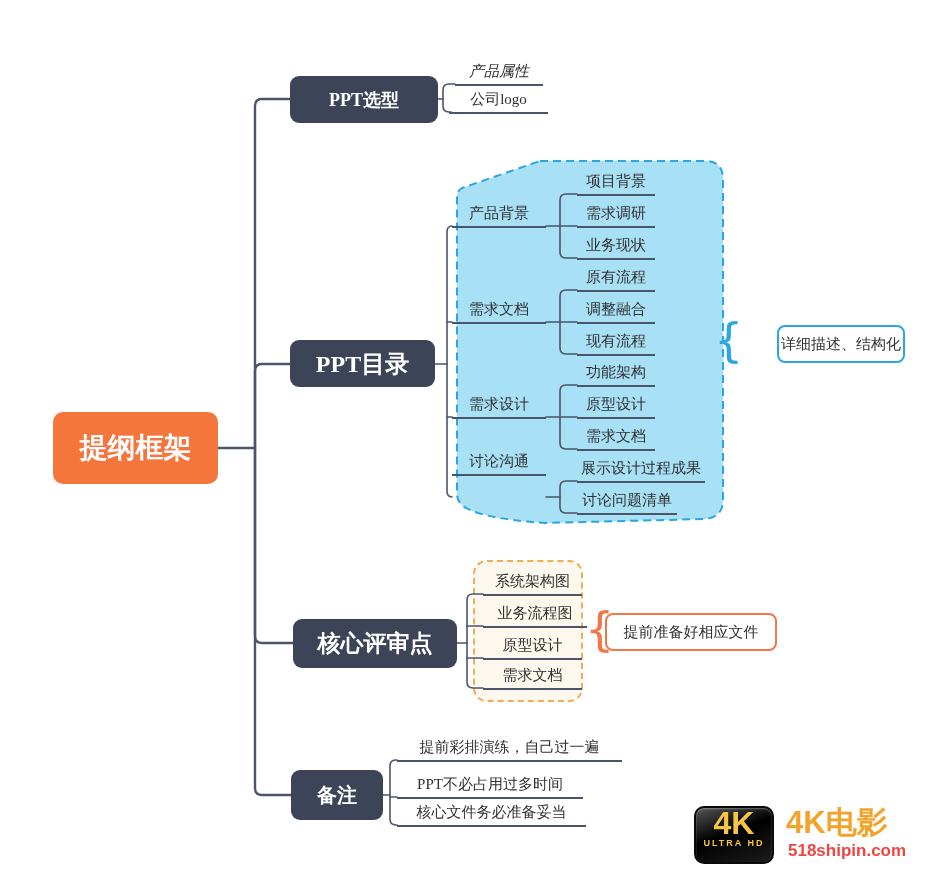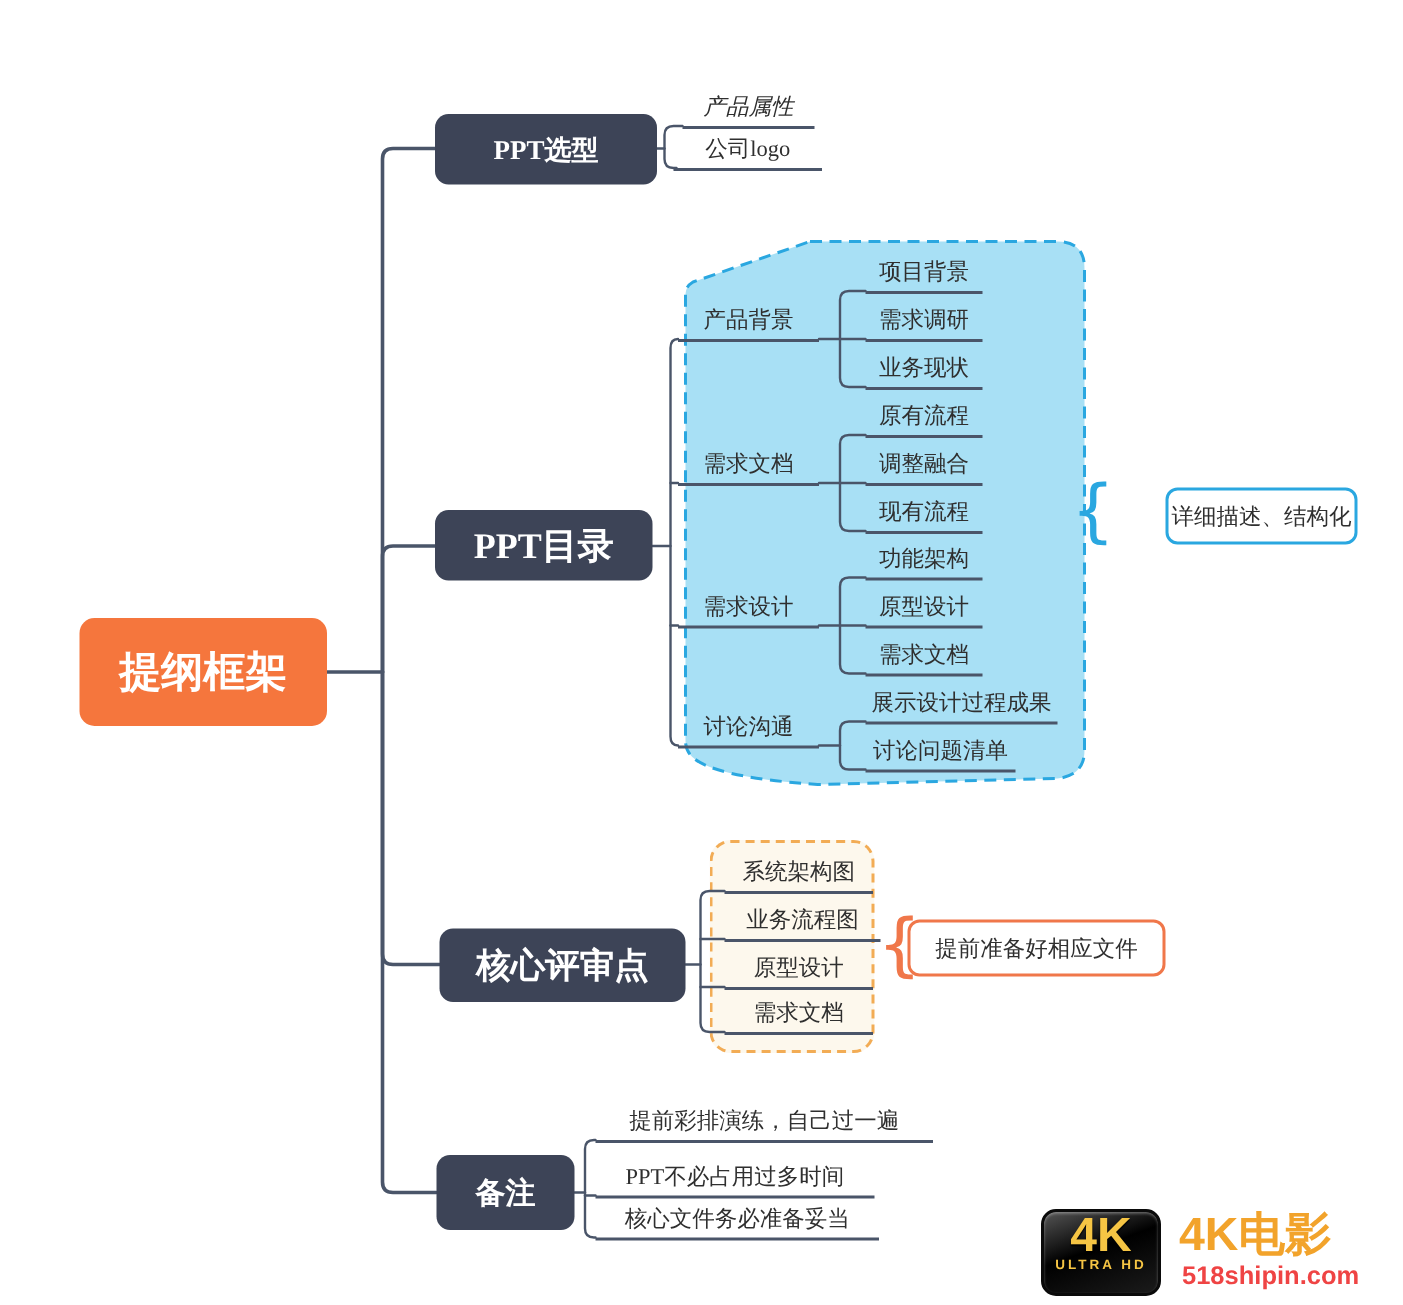--- a/index.html
+++ b/index.html
@@ -129,21 +129,21 @@
   <div class="node" style="left:290px;top:340px;width:145px;height:47px;font-size:24px;">PPT目录</div>
   <div class="node" style="left:293px;top:619px;width:164px;height:49px;font-size:23px;">核心评审点</div>
   <div class="node" style="left:291px;top:770px;width:92px;height:50px;font-size:20px;">备注</div>
 
   <div class="leaf" style="left:455px;top:58px;width:88px;font-style:italic;">产品属性</div>
   <div class="leaf" style="left:449px;top:86px;width:99px;">公司logo</div>
 
   <div class="leaf" style="left:452px;top:200px;width:94px;">产品背景</div>
   <div class="leaf" style="left:452px;top:296px;width:94px;">需求文档</div>
   <div class="leaf" style="left:452px;top:391px;width:94px;">需求设计</div>
-  <div class="leaf" style="left:452px;top:471px;width:94px;">讨论沟通</div>
+  <div class="leaf" style="left:452px;top:448px;width:94px;">讨论沟通</div>
 
   <div class="leaf" style="left:577px;top:168px;width:78px;">项目背景</div>
   <div class="leaf" style="left:577px;top:200px;width:78px;">需求调研</div>
   <div class="leaf" style="left:577px;top:232px;width:78px;">业务现状</div>
   <div class="leaf" style="left:577px;top:264px;width:78px;">原有流程</div>
   <div class="leaf" style="left:577px;top:296px;width:78px;">调整融合</div>
   <div class="leaf" style="left:577px;top:328px;width:78px;">现有流程</div>
   <div class="leaf" style="left:577px;top:359px;width:78px;">功能架构</div>
   <div class="leaf" style="left:577px;top:391px;width:78px;">原型设计</div>
   <div class="leaf" style="left:577px;top:423px;width:78px;">需求文档</div>

